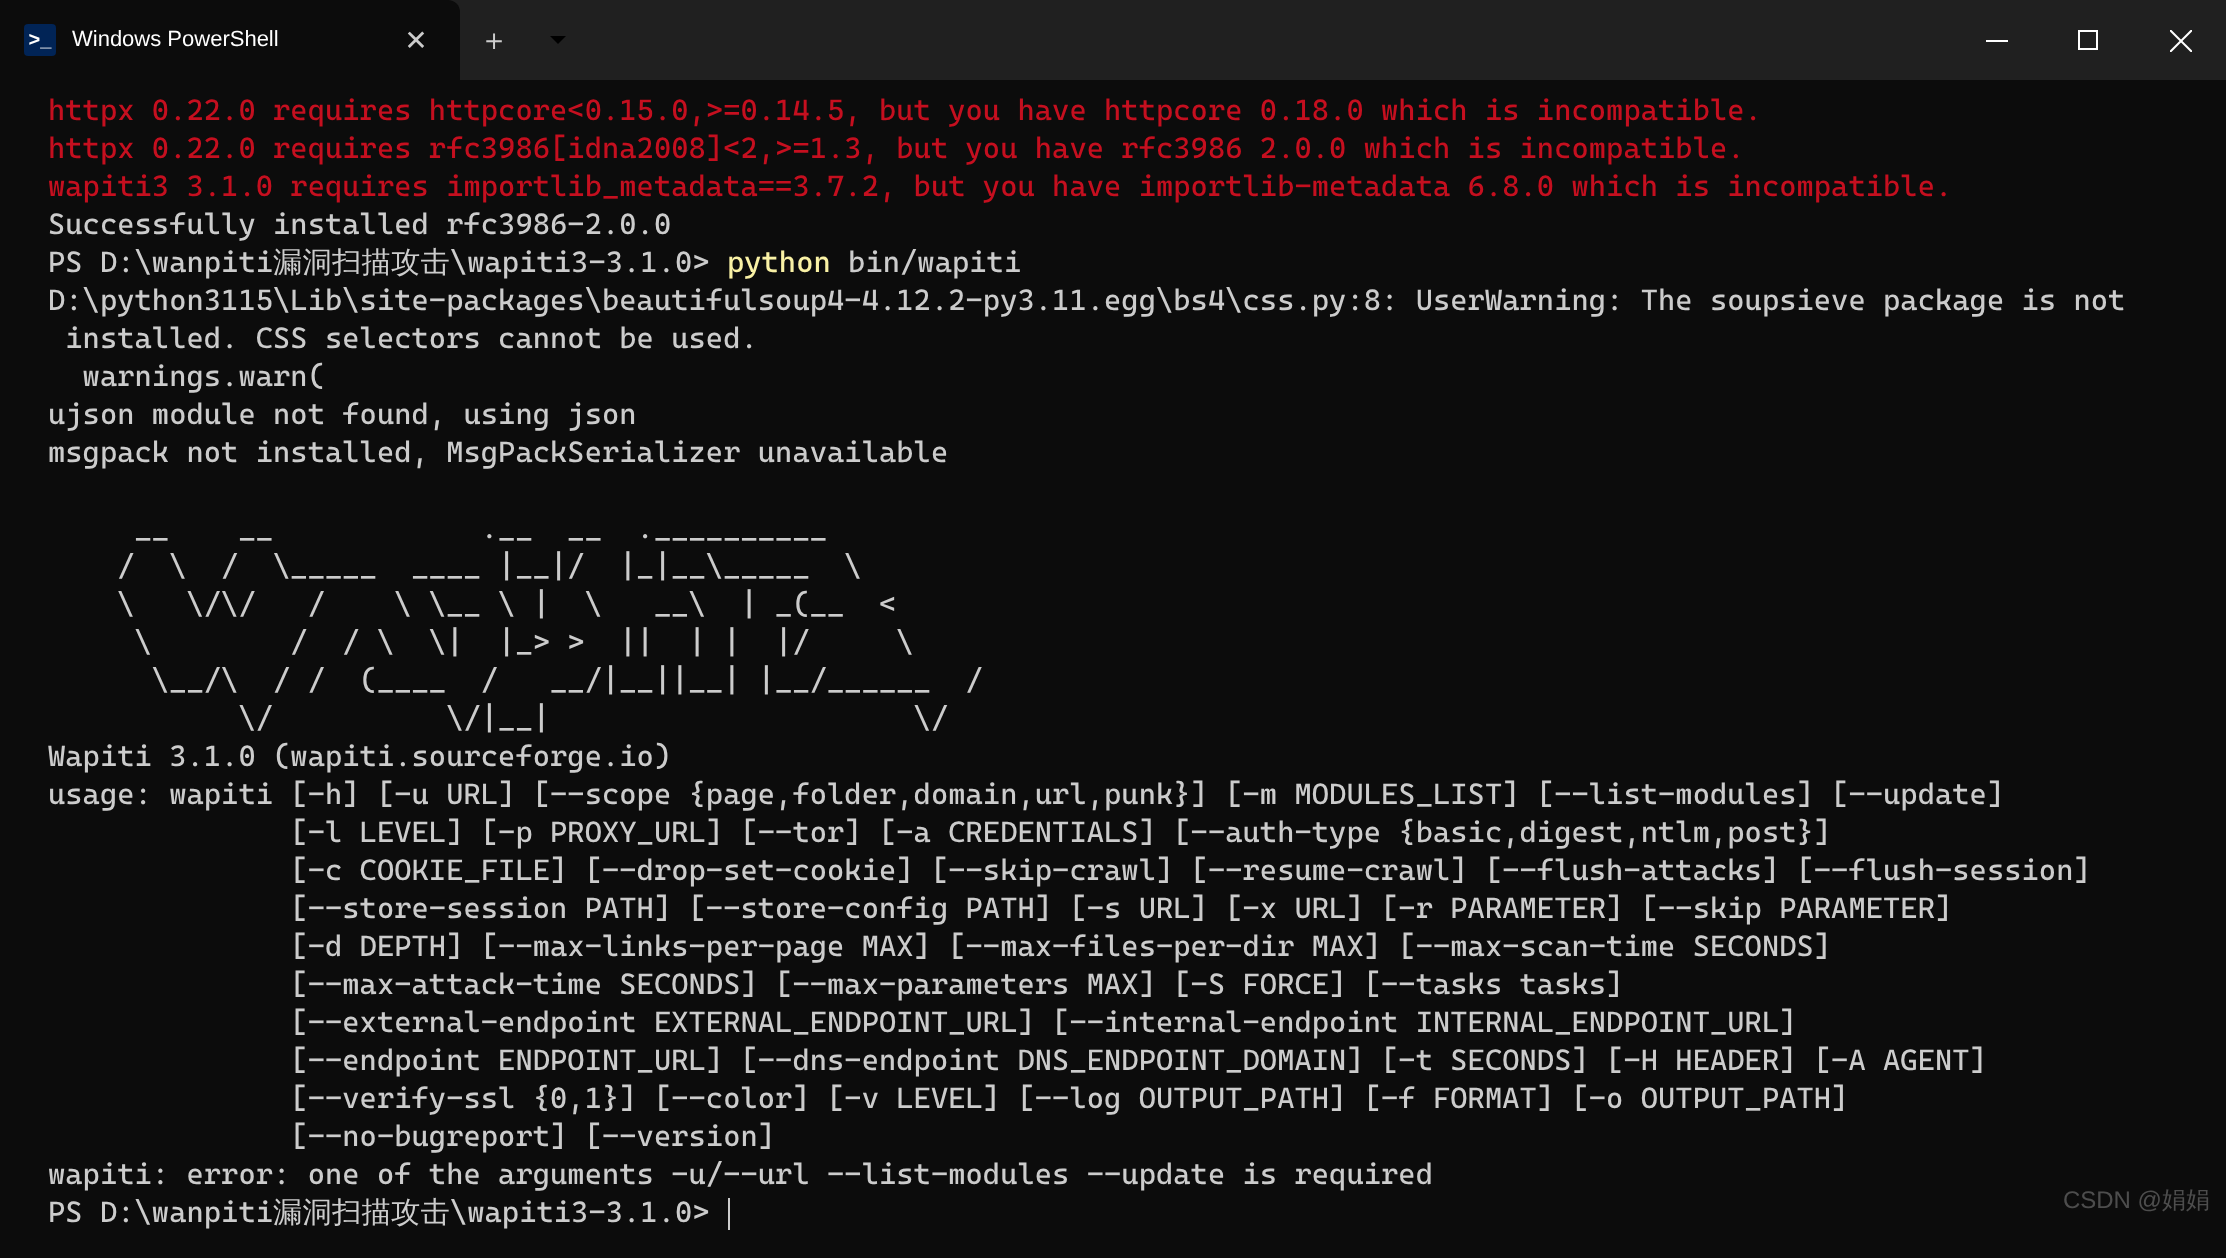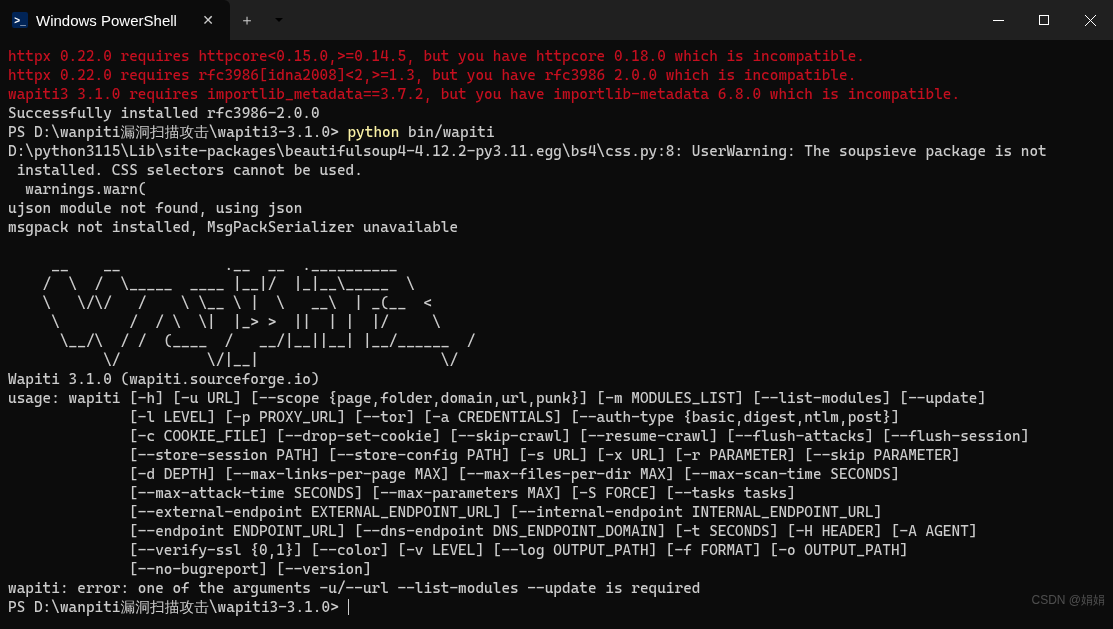--- a/index.html
+++ b/index.html
@@ -24,21 +24,21 @@
     gap: 8px;
   }
   .tab .ps-icon {
     width: 16px; height: 16px;
     background: #012456;
     border-radius: 2px;
     display: inline-flex;
     align-items: center; justify-content: center;
     color: #fff; font-size: 10px; font-weight: bold;
   }
-  .tab-title { color: #fff; font-size: 15px; flex: 1; white-space: nowrap; }
+  .tab-title { color: #fff; font-size: 11px; flex: 1; white-space: nowrap; }
   .tab-close {
     color: #ccc; font-size: 14px; width: 20px; height: 20px;
     display: inline-flex; align-items: center; justify-content: center;
     border-radius: 3px;
   }
   .newtab, .dropdown {
     width: 34px;
     display: flex; align-items: center; justify-content: center;
     color: #ccc; font-size: 15px;
   }
@@ -48,21 +48,21 @@
   .win-btn {
     width: 46px; display: flex; align-items: center; justify-content: center;
     color: #fff; font-size: 12px;
   }
   .win-btn svg { stroke: #fff; fill: none; }
 
   .terminal {
     font-family: Consolas, "Cascadia Mono", monospace;
     font-size: 14.7px;
     line-height: 19px;
-    padding: 6px 8px 4px 8px;
+    padding: 6px 8px 4px 24px;
     white-space: pre;
     color: #cccccc;
     letter-spacing: 0.05px;
   }
   .red { color: #c50f1f; }
   .yellow { color: #f9f1a5; }
   .cursor {
     display: inline-block;
     width: 1px; height: 16px;
     background: #ccc;

